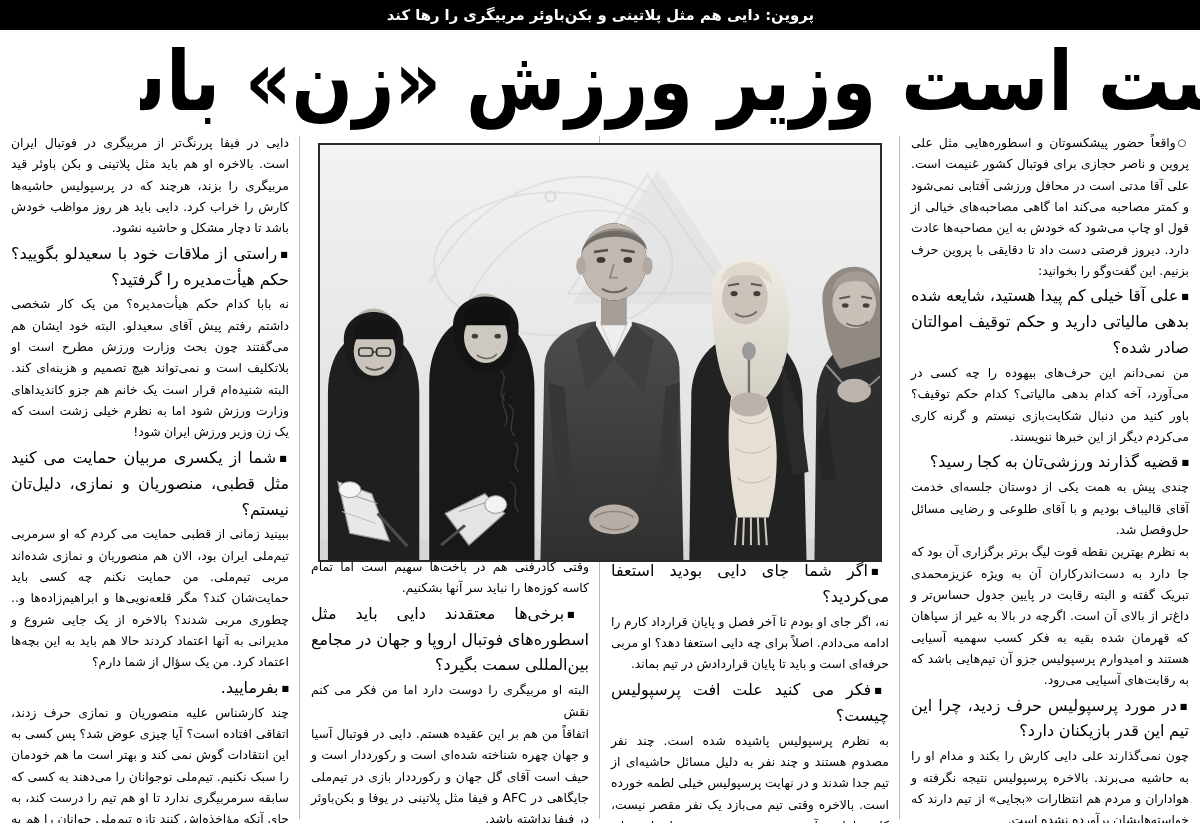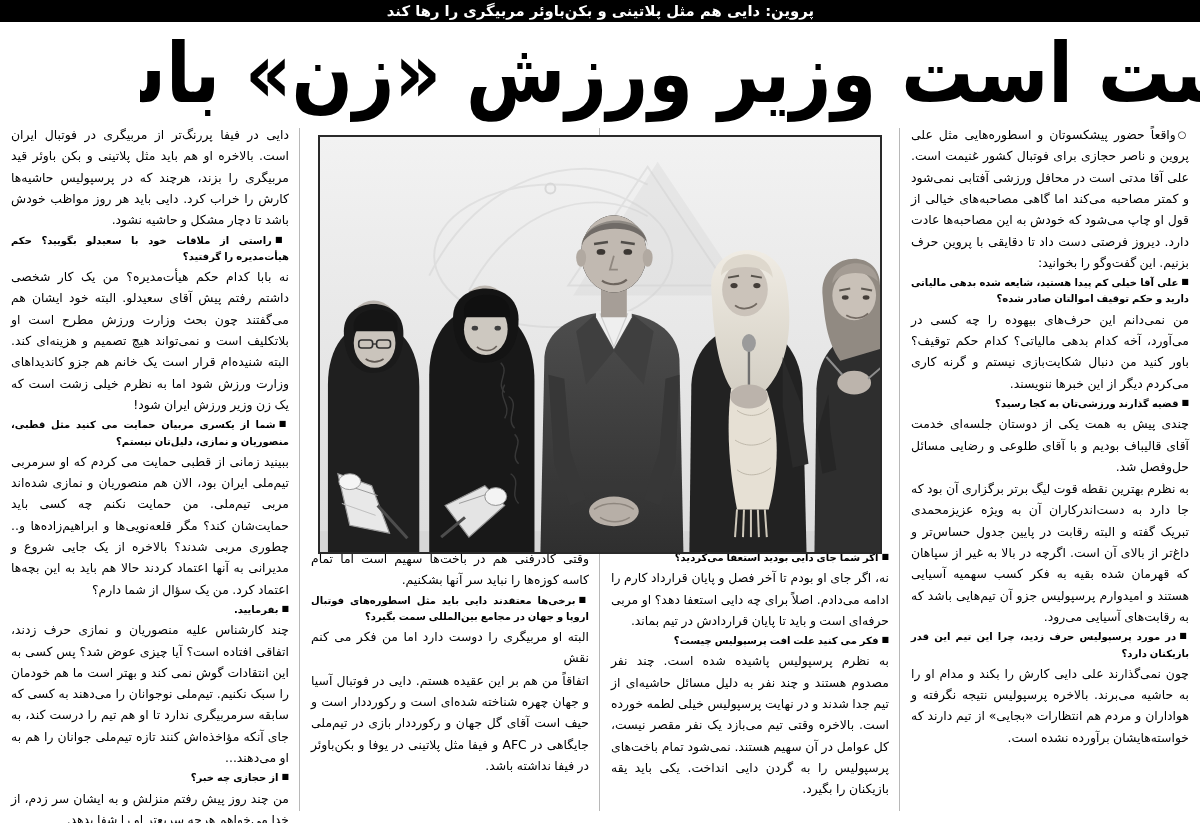--- a/index.html
+++ b/index.html
@@ -12,21 +12,21 @@
     width: 1200px; height: 823px;
     font-family: "DejaVu Sans", "Liberation Sans", sans-serif;
     color: #000;
     overflow: hidden;
     position: relative;
   }
 
   
   .banner {
     width: 1200px;
-    height: 22px;
+    height: 30px;
     background: #000;
     color: #fff;
     display: flex;
     align-items: center;
     justify-content: center;
     overflow: hidden;
   }
   .banner-text {
     font-size: 14.5px;
     font-weight: bold;
@@ -87,22 +87,22 @@
     position: absolute;
     top: 4px;
     bottom: 4px;
     width: 1px;
     background: #b8b8b8;
   }
 
   p { margin: 0 0 1px 0; }
 
   .q {
-    font-weight: bold;
-    font-size: 10px;
+    font-weight: normal;
+    font-size: 16px;
     line-height: 1.62;
     margin: 2px 0 1px 0;
   }
   .q::before {
     content: "\25A0";
     font-size: 8px;
     vertical-align: 2px;
     margin-left: 3px;
   }
   .lead::before {

